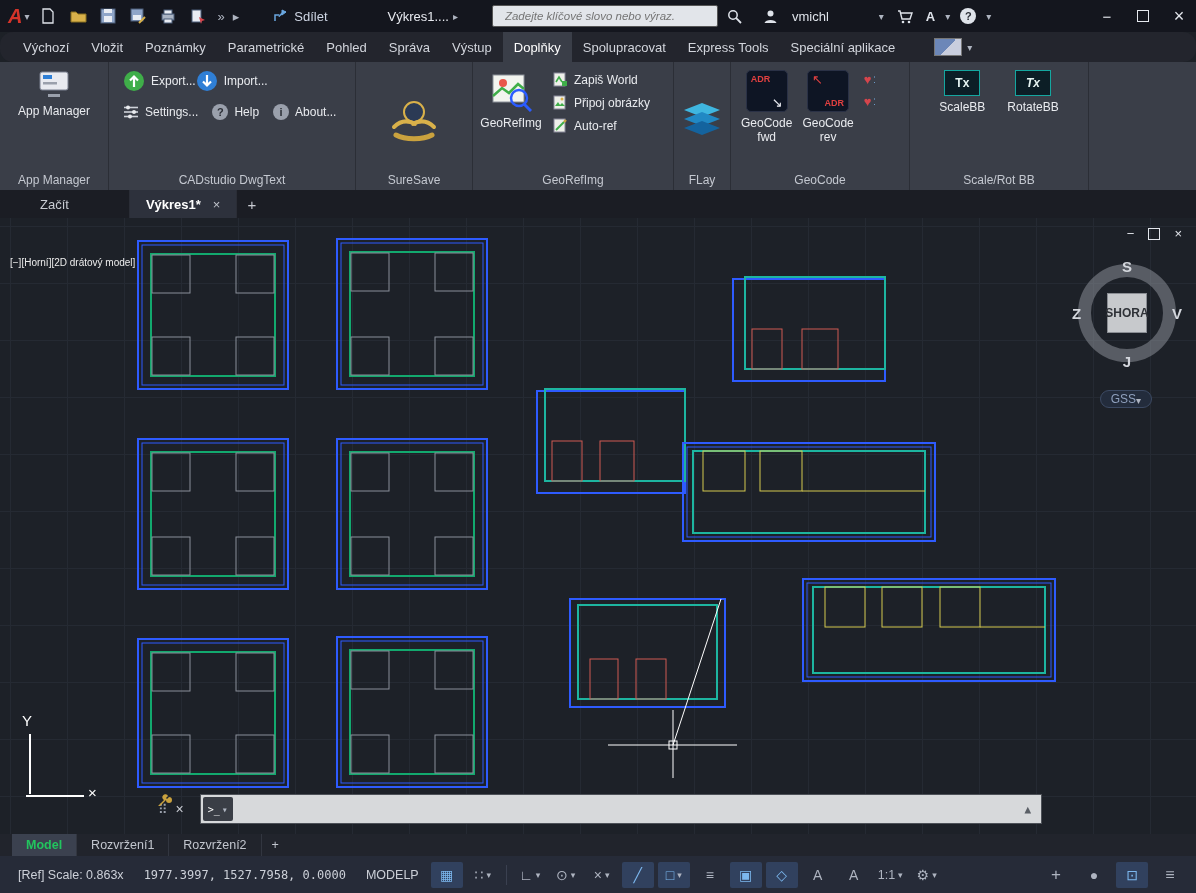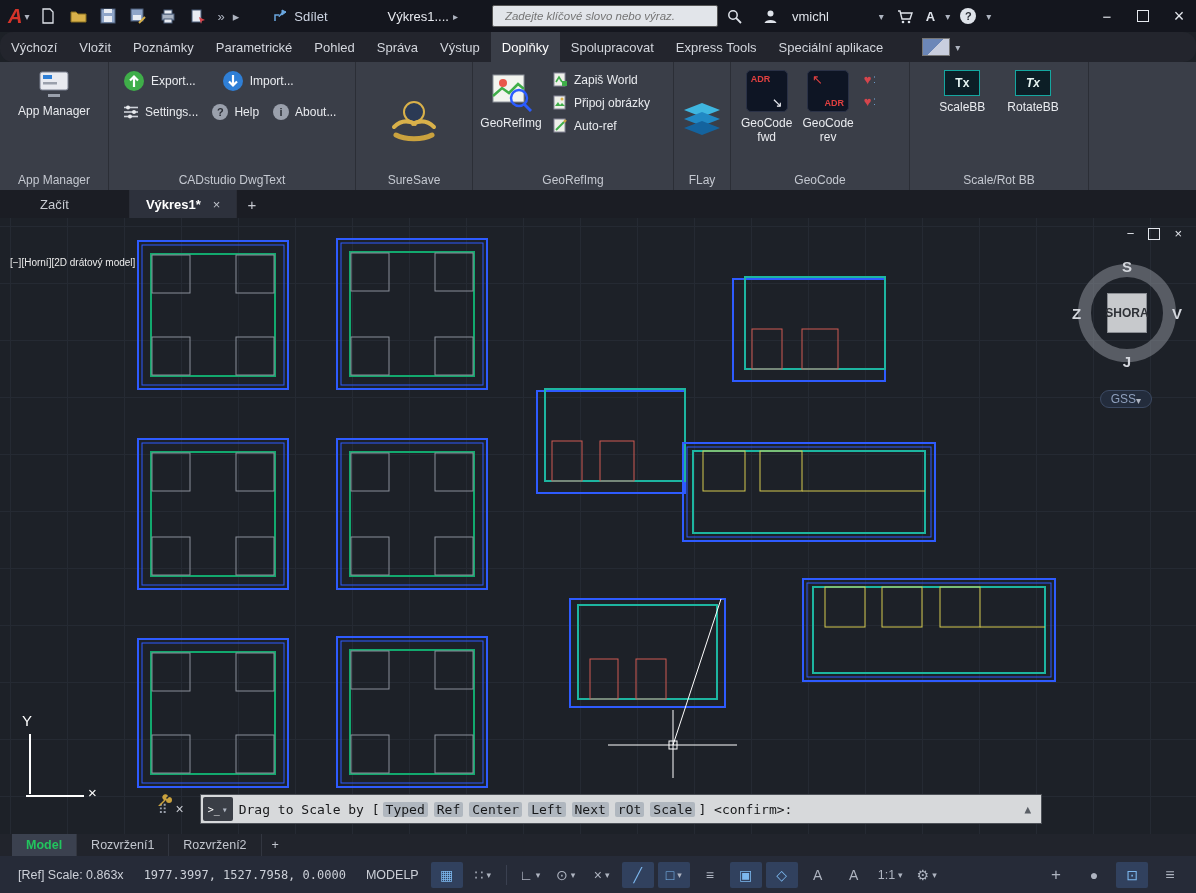--- a/index.html
+++ b/index.html
@@ -18,21 +18,21 @@
   .search-box{margin-left:34px;width:200px;height:20px;background:#e2e5ea;border:1px solid #555;
               border-radius:2px;font-style:italic;font-size:11.5px;color:#5a5f68;padding:0 12px;
               font-family:"Liberation Sans",sans-serif;}
   .tb-right{display:flex;align-items:center;gap:10px;margin-left:14px;}
   .win-btns{margin-left:auto;display:flex;align-items:center;gap:2px;}
   .win-btn{width:34px;height:28px;display:flex;align-items:center;justify-content:center;color:#e6e9ef;font-size:15px;}
   .restore-box{width:10px;height:10px;border:1.5px solid #e6e9ef;display:inline-block;}
 
   
   .ribbon-tabrow{height:30px;background:#23252d;display:flex;align-items:stretch;
-                 color:#d2d5dc;font-size:13px;flex:0 0 auto;border-radius:13px;}
+                 padding-left:12px;color:#d2d5dc;font-size:13px;flex:0 0 auto;border-radius:13px;}
   .rtab{display:flex;align-items:center;padding:0 11px;}
   .rtab.active{background:#3a3e48;color:#fff;}
   .rtab-extra{margin-left:28px;display:flex;align-items:center;gap:5px;}
   .rtab-img{width:26px;height:16px;background:linear-gradient(135deg,#6c87b8 50%,#c9cede 50%);border:1px solid #777;}
 
   
   .ribbon{height:128px;background:#3a3e48;display:flex;flex:0 0 auto;}
   .panel{position:relative;border-right:1px solid #2b2e36;flex:0 0 auto;display:flex;flex-direction:column;}
   .panel-title{position:absolute;bottom:3px;left:0;right:0;text-align:center;font-size:12px;color:#c4c8d0;white-space:nowrap;}
   .panel-body{flex:1;padding:8px 6px 22px;display:flex;align-items:flex-start;}
@@ -240,21 +240,21 @@
               </svg>
             </span>
           <span>App Manager</span>
         </div>
       </div>
       <div class="panel-title">App Manager</div>
     </div>
 
     <div class="panel" style="width:246px;">
       <div class="panel-body" style="flex-direction:column;gap:12px;padding-left:14px;">
-        <div style="display:flex;gap:26px;">
+        <div style="display:flex;">
           <span class="smallitem">
             <span>
                 <svg width="22" height="22" viewBox="0 0 22 22">
                   <circle cx="11" cy="11" r="10" fill="#3fae49"></circle>
                   <path d="M11 17V7M7 10.5L11 6.5l4 4" stroke="#fff" stroke-width="2.2" fill="none"></path>
                 </svg>
               </span>
             <span>Export...</span>
           </span>
           <span class="smallitem">
@@ -532,21 +532,20 @@
       <span>
           <svg width="14" height="14" viewBox="0 0 14 14">
             <path d="M2 12l6-6a3 3 0 103-3L9 5 8 4l2-2a3 3 0 10-4 4l-6 6z" fill="#caa23e"></path>
           </svg>
         </span>
       <div class="cmd-input">
         <span class="cmd-icon">
           <span>&gt;_</span>
             <span class="caret">▾</span>
         </span>
-        <span class="cmd-text">Drag to Scale by [<span class="chip">Typed</span><span class="chip">Ref</span><span class="chip">Center</span><span class="chip">Left</span><span class="chip">Next</span><span class="chip">rOt</span><span class="chip">Scale</span>] &lt;confirm&gt;:</span>
         <span class="cmd-up">▲</span>
       </div>
     </div>
   </div>
 
   <div class="layouttabs">
     <span class="ltab active">Model</span>
     <span class="ltab">Rozvržení1</span>
     <span class="ltab">Rozvržení2</span>
     <span class="ltab-plus">+</span>

